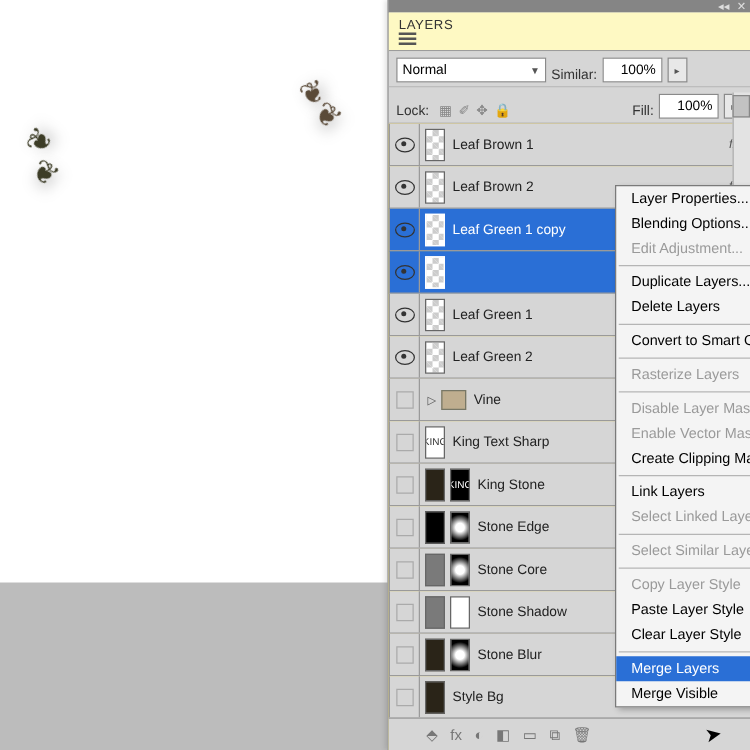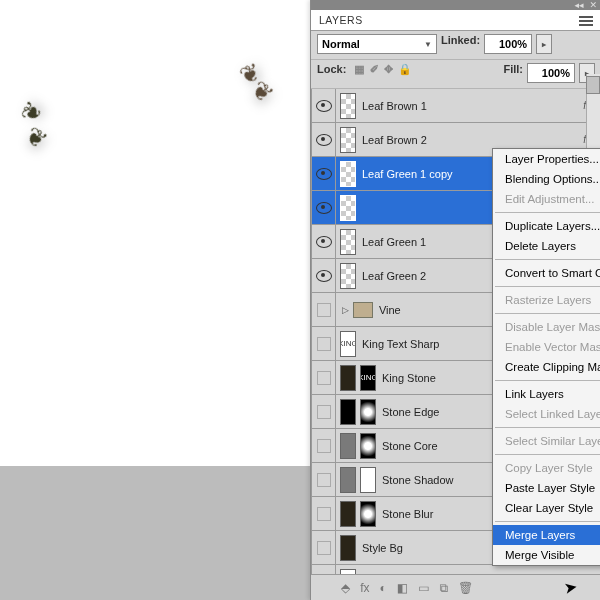--- a/index.html
+++ b/index.html
@@ -50,40 +50,40 @@
     display:flex;
     justify-content:flex-end;
     align-items:center;
     padding:0 4px;
     color:#ddd;
     font-size:9px;
     gap:6px;
   }
   .panel-title {
     padding: 4px 8px;
-    background: #ffffff;
+    background: #fef9c3;
     border-bottom: 1px solid #9c9c9c;
     font-size: 10.5px;
     letter-spacing: 0.5px;
     color:#333;
     display:flex;
     justify-content:space-between;
-    align-items:flex-end;
+    align-items:flex-start;
+    flex-direction:column;
   }
   .hamburger { width:14px;height:10px; display:inline-flex;flex-direction:column;justify-content:space-between;}
   .hamburger span{height:2px;background:#555;}
   .mode-row, .lock-row {
     display: flex;
-    align-items: flex-start;
+    align-items: flex-end;
     gap: 4px;
     padding: 3px 6px;
     border-bottom: 1px solid #b5b5b5;
     background:#d6d6d6;
     height:22px;
-    font-weight:bold;
   }
   .select {
     background: #fff;
     border: 1px solid #8a8a8a;
     height: 18px;
     display: inline-flex;
     align-items: center;
     padding: 0 4px;
     font-size: 11px;
     flex:1;
@@ -200,21 +200,21 @@
         <span></span>
         <span></span>
         <span></span>
       </span>
   </div>
   <div class="mode-row">
     <div class="select">
       <span>Normal</span>
       <span class="arrow">▼</span>
     </div>
-    <span class="lbl">Linked:</span>
+    <span class="lbl">Similar:</span>
     <div class="pct-box">100%</div>
     <div class="stepper">▸</div>
   </div>
   <div class="lock-row">
     <span class="lbl">Lock:</span>
     <div class="lockicons">
       <span>▦</span>
       <span>✐</span>
       <span>✥</span>
       <span>🔒</span>

